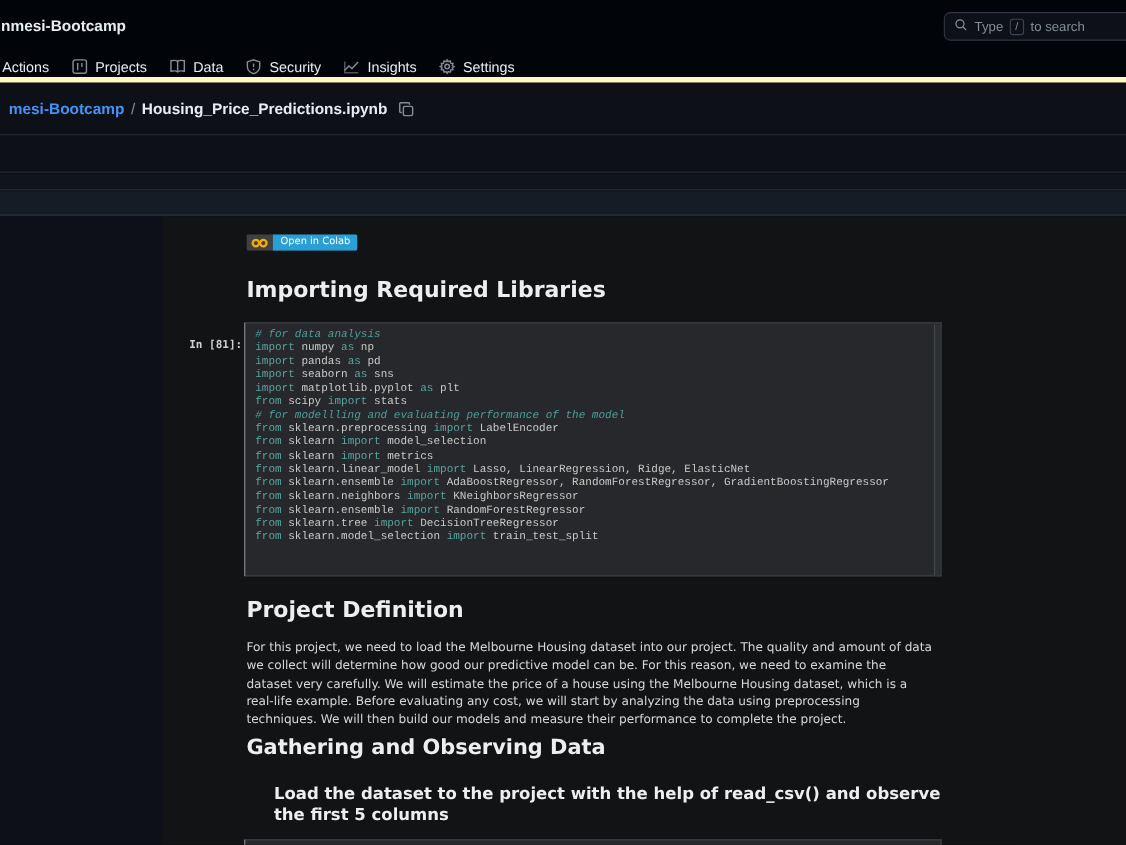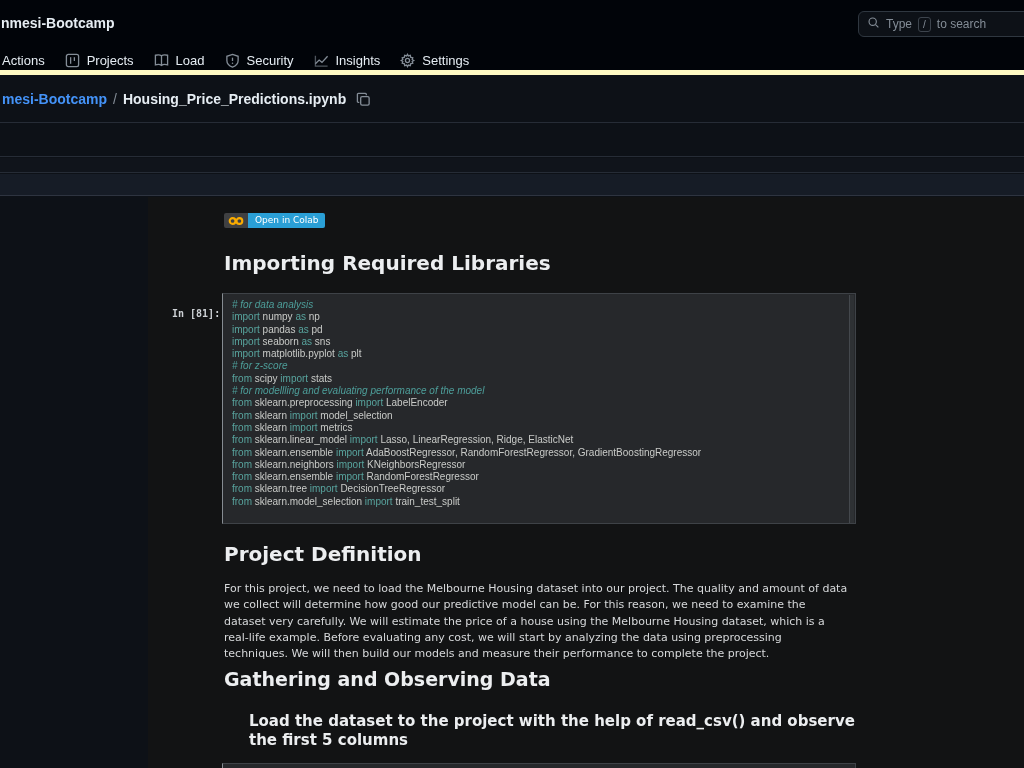--- a/index.html
+++ b/index.html
@@ -41,21 +41,21 @@
   .nav-item svg { display:block; }
   .icon-gray { stroke:#848d97; fill:none; stroke-width:1.4; }
 
   
   .crumb-row {
     position:absolute; left:0; top:76px; width:1024px; height:47px;
     background:#0d1117; border-bottom:1px solid #262c36;
     display:flex; align-items:center; padding-left:0px;
     font-size:14px;
   }
-  .crumb-repo { color:#4493f8; font-weight:bold; margin-left:2px; }
+  .crumb-repo { color:#4493f8; font-weight:bold; margin-left:8px; }
   .crumb-sep { color:#848d97; margin:0 6px; }
   .crumb-file { color:#e6edf3; font-weight:bold; }
   .copy-btn { margin-left:10px; display:flex; align-items:center; cursor:pointer; }
 
   
   .band-a { position:absolute; left:0; top:124px; width:1024px; height:33px;
     background:#0d1117; border-bottom:1px solid #262c36; }
   .band-b { position:absolute; left:0; top:158px; width:1024px; height:15px;
     background:#10141b; border-bottom:1px solid #262c36; }
   .band-c { position:absolute; left:0; top:174px; width:1024px; height:22px;
@@ -98,21 +98,21 @@
     font-family:"DejaVu Sans Mono", monospace;
     font-size:10px; font-weight:bold; color:#ced2d6; white-space:nowrap;
   }
   .code-cell {
     position:absolute; left:74px; top:96px; width:634px; height:231px;
     background:#26282b;
     border:1px solid #3e4247; border-left:1px solid #868c92;
     padding:5px 14px 5px 9px; overflow:hidden;
   }
   .code-line {
-    font-family:Liberation Sans, sans-serif;
+    font-family:Liberation Mono, monospace;
     font-size:10px; line-height:12.3px; color:#c9cbc8; white-space:pre;
   }
   .code-line.comment { color:#4d9e9a; font-style:italic; }
   .code-line .kw { color:#58a49e; }
   .cell-scrollbar {
     position:absolute; right:1px; top:1px; width:5px; height:229px;
     background:#2e3134; border-left:1px solid #44484d;
   }
 
   .nb-paragraph {
@@ -157,21 +157,21 @@
       </span>
       <span>Projects</span>
     </div>
     <div class="nav-item">
       <span>
         <svg width="15" height="15" viewBox="0 0 16 16">
             <path class="icon-gray" d="M8 3 C6.5 1.8 4 1.8 1.5 2.4 L1.5 12.6 C4 12 6.5 12 8 13.2 C9.5 12 12 12 14.5 12.6 L14.5 2.4 C12 1.8 9.5 1.8 8 3 Z"></path>
             <line class="icon-gray" x1="8" y1="3" x2="8" y2="13"></line>
           </svg>
       </span>
-      <span>Load</span>
+      <span>Data</span>
     </div>
     <div class="nav-item">
       <span>
         <svg width="15" height="15" viewBox="0 0 16 16">
             <path class="icon-gray" d="M8 1.5 L14 3.5 L14 8 C14 11.5 11.5 13.8 8 15 C4.5 13.8 2 11.5 2 8 L2 3.5 Z"></path>
             <line class="icon-gray" x1="8" y1="5" x2="8" y2="8.5"></line>
             <circle cx="8" cy="10.8" r="0.8" fill="#848d97"></circle>
           </svg>
       </span>
       <span>Security</span>
@@ -230,21 +230,20 @@
 
     <div class="cell-prompt">In [81]:</div>
 
     <div class="code-cell">
       <div>
           <div class="code-line comment"># for data analysis</div>
           <div class="code-line"><span class="kw">import</span> numpy <span class="kw">as</span> np</div>
           <div class="code-line"><span class="kw">import</span> pandas <span class="kw">as</span> pd</div>
           <div class="code-line"><span class="kw">import</span> seaborn <span class="kw">as</span> sns</div>
           <div class="code-line"><span class="kw">import</span> matplotlib.pyplot <span class="kw">as</span> plt</div>
-          <div class="code-line comment"># for z-score</div>
           <div class="code-line"><span class="kw">from</span> scipy <span class="kw">import</span> stats</div>
           <div class="code-line comment"># for modellling and evaluating performance of the model</div>
           <div class="code-line"><span class="kw">from</span> sklearn.preprocessing <span class="kw">import</span> LabelEncoder</div>
           <div class="code-line"><span class="kw">from</span> sklearn <span class="kw">import</span> model_selection</div>
           <div class="code-line"><span class="kw">from</span> sklearn <span class="kw">import</span> metrics</div>
           <div class="code-line"><span class="kw">from</span> sklearn.linear_model <span class="kw">import</span> Lasso, LinearRegression, Ridge, ElasticNet</div>
           <div class="code-line"><span class="kw">from</span> sklearn.ensemble <span class="kw">import</span> AdaBoostRegressor, RandomForestRegressor, GradientBoostingRegressor</div>
           <div class="code-line"><span class="kw">from</span> sklearn.neighbors <span class="kw">import</span> KNeighborsRegressor</div>
           <div class="code-line"><span class="kw">from</span> sklearn.ensemble <span class="kw">import</span> RandomForestRegressor</div>
           <div class="code-line"><span class="kw">from</span> sklearn.tree <span class="kw">import</span> DecisionTreeRegressor</div>

